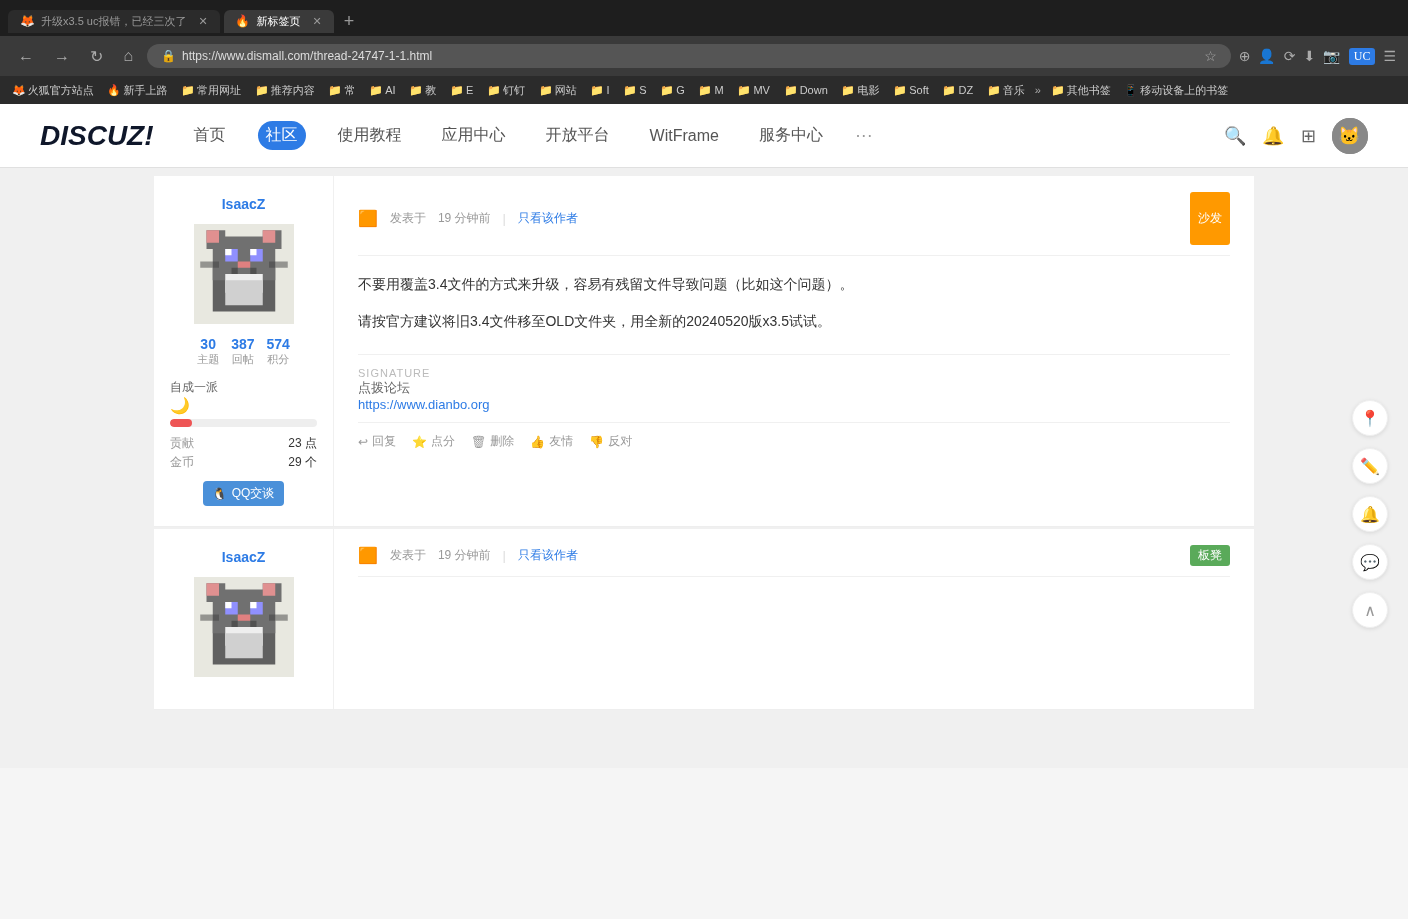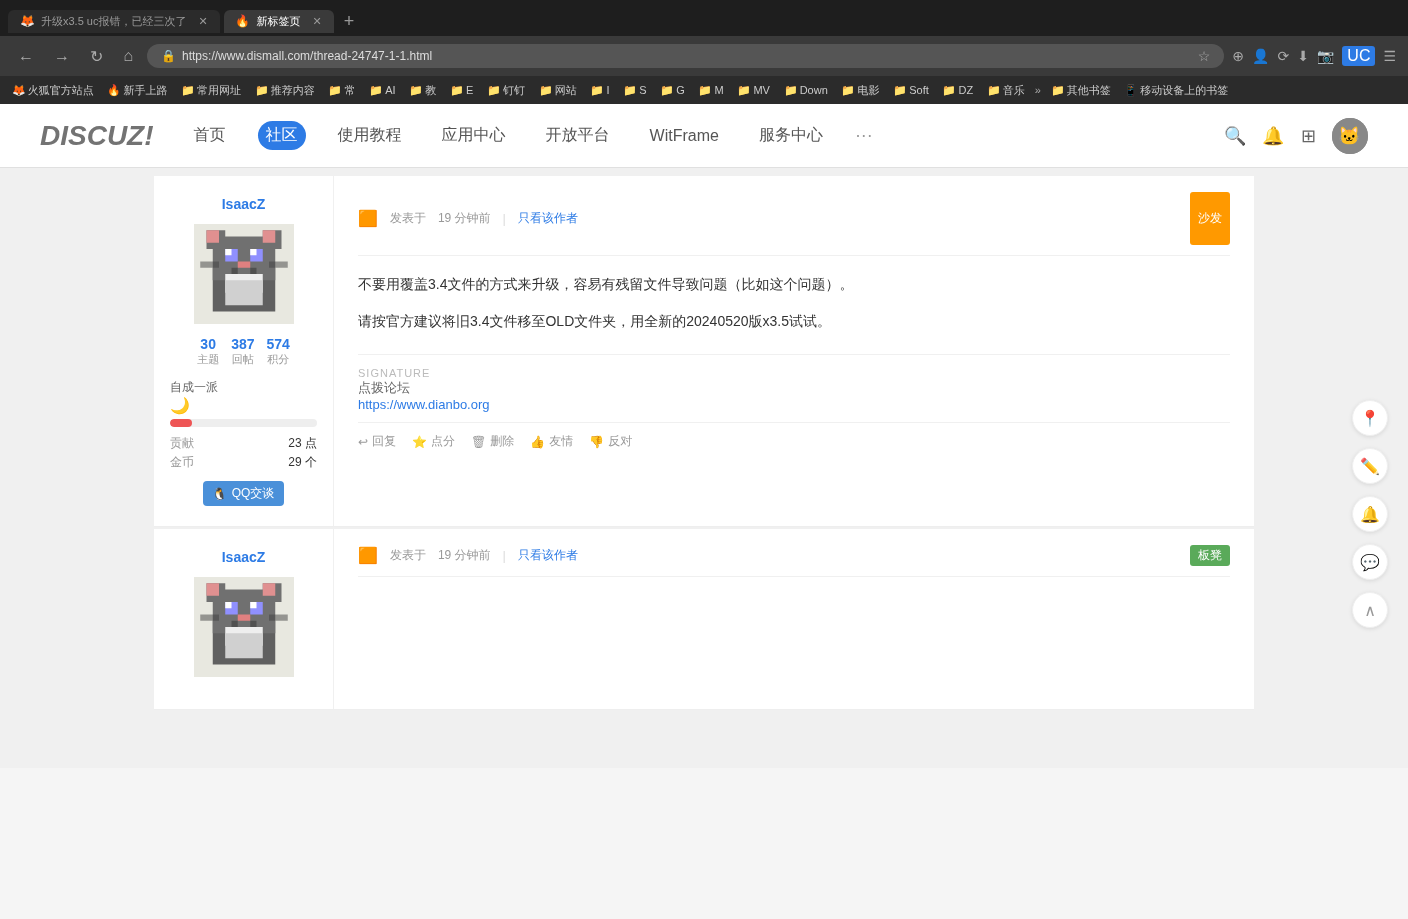--- a/index.html
+++ b/index.html
@@ -20,21 +20,21 @@
     .nav-actions { display: flex; gap: 8px; align-items: center; }
     .nav-action-btn { background: none; border: none; color: #aaa; font-size: 14px; cursor: pointer; }
 
     
     .bookmarks-bar { background: #2b2b2b; padding: 3px 8px; display: flex; align-items: center; gap: 6px; height: 28px; overflow: hidden; }
     .bookmark-item { color: #ccc; font-size: 11px; cursor: pointer; white-space: nowrap; display: flex; align-items: center; gap: 2px; padding: 2px 4px; border-radius: 3px; }
     .more-bookmarks { color: #aaa; font-size: 11px; cursor: pointer; }
 
     
     .site-header { background: #fff; border-bottom: 1px solid #e0e0e0; padding: 0 40px; display: flex; align-items: center; height: 64px; gap: 32px; }
-    .logo { font-size: 28px; font-weight: bold; color: #737373; font-style: italic; font-family: Arial, sans-serif; }
+    .logo { font-size: 28px; font-weight: bold; color: #0f172a; font-style: italic; font-family: Arial, sans-serif; }
     .main-nav { display: flex; align-items: center; gap: 24px; flex: 1; }
     .nav-link { color: #555; font-size: 16px; text-decoration: none; cursor: pointer; padding: 4px 8px; border-radius: 20px; }
     .nav-link.active { background: #2d7be5; color: #fff; }
     .nav-more { color: #999; cursor: pointer; font-size: 18px; }
     .header-actions { display: flex; align-items: center; gap: 16px; }
     .header-icon { color: #666; cursor: pointer; font-size: 18px; }
     .avatar { width: 36px; height: 36px; border-radius: 50%; background: #888; overflow: hidden; display: flex; align-items: center; justify-content: center; font-size: 18px; cursor: pointer; }
 
     
     .post-container { background: #fff; display: flex; margin-bottom: 2px; border-bottom: 1px solid #eee; }
@@ -110,21 +110,21 @@
       <span style="color:#6af;font-size:12px;">🔒</span>
       <span class="url-text">https://www.dismall.com/thread-24747-1-1.html</span>
       <span style="color:#aaa;font-size:14px;cursor:pointer;">☆</span>
     </div>
     <div class="nav-actions">
       <button class="nav-action-btn">⊕</button>
       <button class="nav-action-btn">👤</button>
       <button class="nav-action-btn">⟳</button>
       <button class="nav-action-btn">⬇</button>
       <button class="nav-action-btn">📷</button>
-      <button class="nav-action-btn" style="background:#2d7be5;color:#fff;border-radius:3px;padding:1px 5px;font-size:16px;">UC</button>
+      <button class="nav-action-btn" style="background:#2d7be5;color:#fff;border-radius:3px;padding:1px 5px;font-size:12px;font-family:Liberation Serif, serif;">UC</button>
       <button class="nav-action-btn">☰</button>
     </div>
   </div>
 
   <div class="bookmarks-bar">
     <span class="bookmark-item">
       <span>🦊</span>
       <span>火狐官方站点</span>
     </span>
     <span class="bookmark-item">

